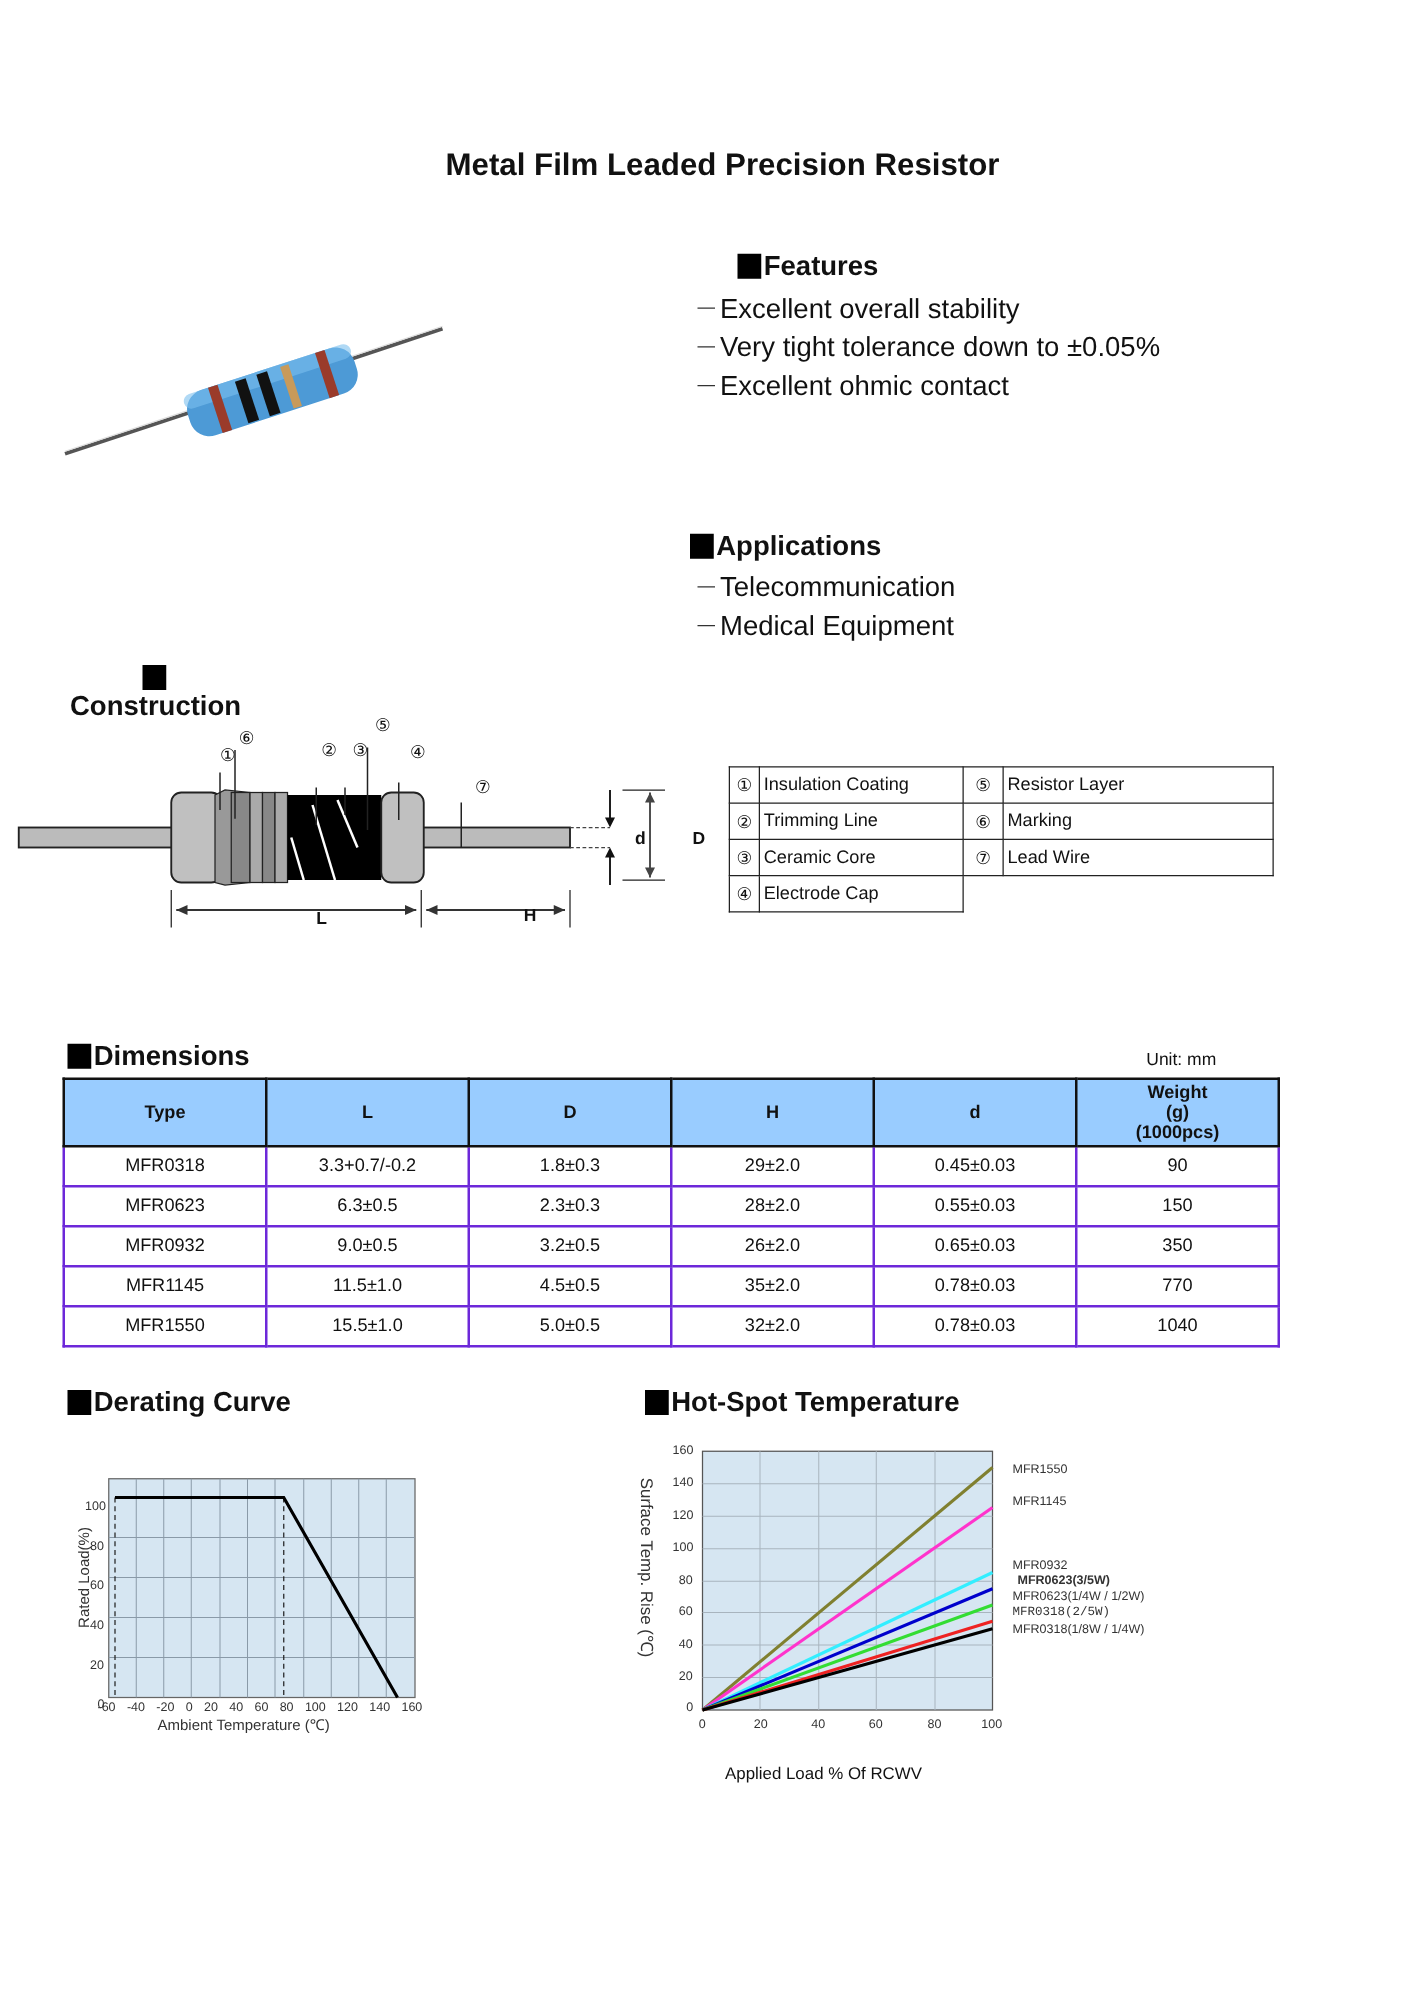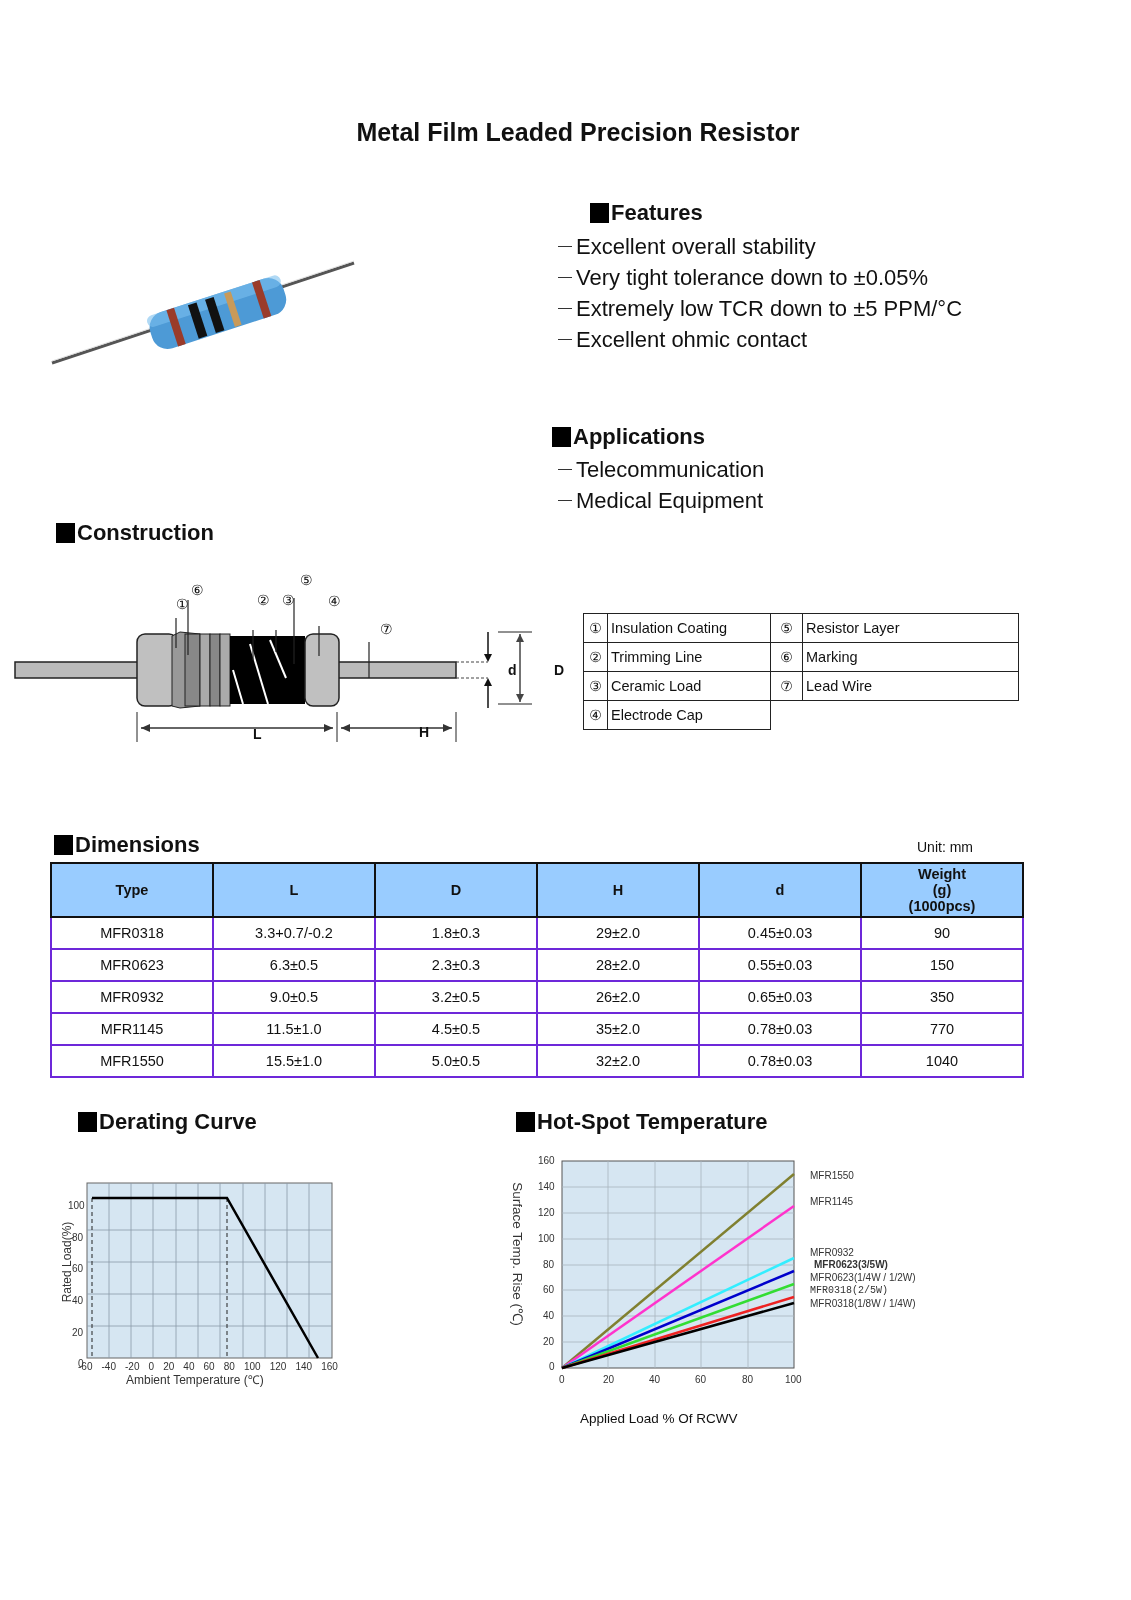--- a/index.html
+++ b/index.html
@@ -53,44 +53,40 @@
   <div class="bullet">
       <span class="dash"></span>
       <span>Excellent overall stability</span>
     </div>
   <div class="bullet">
       <span class="dash"></span>
       <span>Very tight tolerance down to ±0.05%</span>
     </div>
   <div class="bullet">
       <span class="dash"></span>
-      <span>Extremely low TCR down to ±5 PPM/°C</span>
-    </div>
-  <div class="bullet">
-      <span class="dash"></span>
       <span>Excellent ohmic contact</span>
     </div>
 </div>
 
 <div class="abs sec-head" style="left:552px; top:424px;">
   <span class="sq"></span>
   <span>Applications</span>
 </div>
 <div class="abs" style="left:558px; top:454px;">
   <div class="bullet">
       <span class="dash"></span>
       <span>Telecommunication</span>
     </div>
   <div class="bullet">
       <span class="dash"></span>
       <span>Medical Equipment</span>
     </div>
 </div>
 
-<div class="abs sec-head" style="left:56px; top:520px;">
+<div class="abs sec-head" style="left:56px; top:532px;flex-direction:column;">
   <span class="sq"></span>
   <span>Construction</span>
 </div>
 
 <div class="abs" style="left:0; top:560px; width:570px; height:190px;">
   <svg width="570" height="190" viewBox="0 0 570 190">
 
     <rect x="15" y="102" width="130" height="16" fill="#bbb" stroke="#222" stroke-width="1.5"></rect>
 
     <rect x="338" y="102" width="118" height="16" fill="#bbb" stroke="#222" stroke-width="1.5"></rect>
@@ -166,21 +162,21 @@
     <td class="lbl" style="width:216px;">Resistor Layer</td>
   </tr>
   <tr>
     <td class="num">②</td>
     <td class="lbl">Trimming Line</td>
     <td class="num">⑥</td>
     <td class="lbl">Marking</td>
   </tr>
   <tr>
     <td class="num">③</td>
-    <td class="lbl">Ceramic Load</td>
+    <td class="lbl">Ceramic Core</td>
     <td class="num">⑦</td>
     <td class="lbl">Lead Wire</td>
   </tr>
   <tr>
     <td class="num">④</td>
     <td class="lbl">Electrode Cap</td>
     <td class="empty"></td>
     <td class="empty"></td>
   </tr>
 </tbody>
@@ -242,21 +238,21 @@
     <td>MFR1550</td>
     <td>15.5±1.0</td>
     <td>5.0±0.5</td>
     <td>32±2.0</td>
     <td>0.78±0.03</td>
     <td>1040</td>
   </tr>
 </tbody>
   </table>
 
-<div class="abs sec-head" style="left:54px; top:1109px;margin-left:24px;">
+<div class="abs sec-head" style="left:54px; top:1109px;">
   <span class="sq"></span>
   <span>Derating Curve</span>
 </div>
 
 <div class="abs" style="left:50px; top:1175px; width:300px; height:215px;">
   <svg width="300" height="215" viewBox="0 0 300 215">
     <rect x="37" y="8" width="245" height="175" fill="#d6e6f2" stroke="#666" stroke-width="1"></rect>
     <g stroke="#8a9aa8" stroke-width="0.8">
       <line x1="59" y1="8" x2="59" y2="183"></line>
         <line x1="81" y1="8" x2="81" y2="183"></line>

